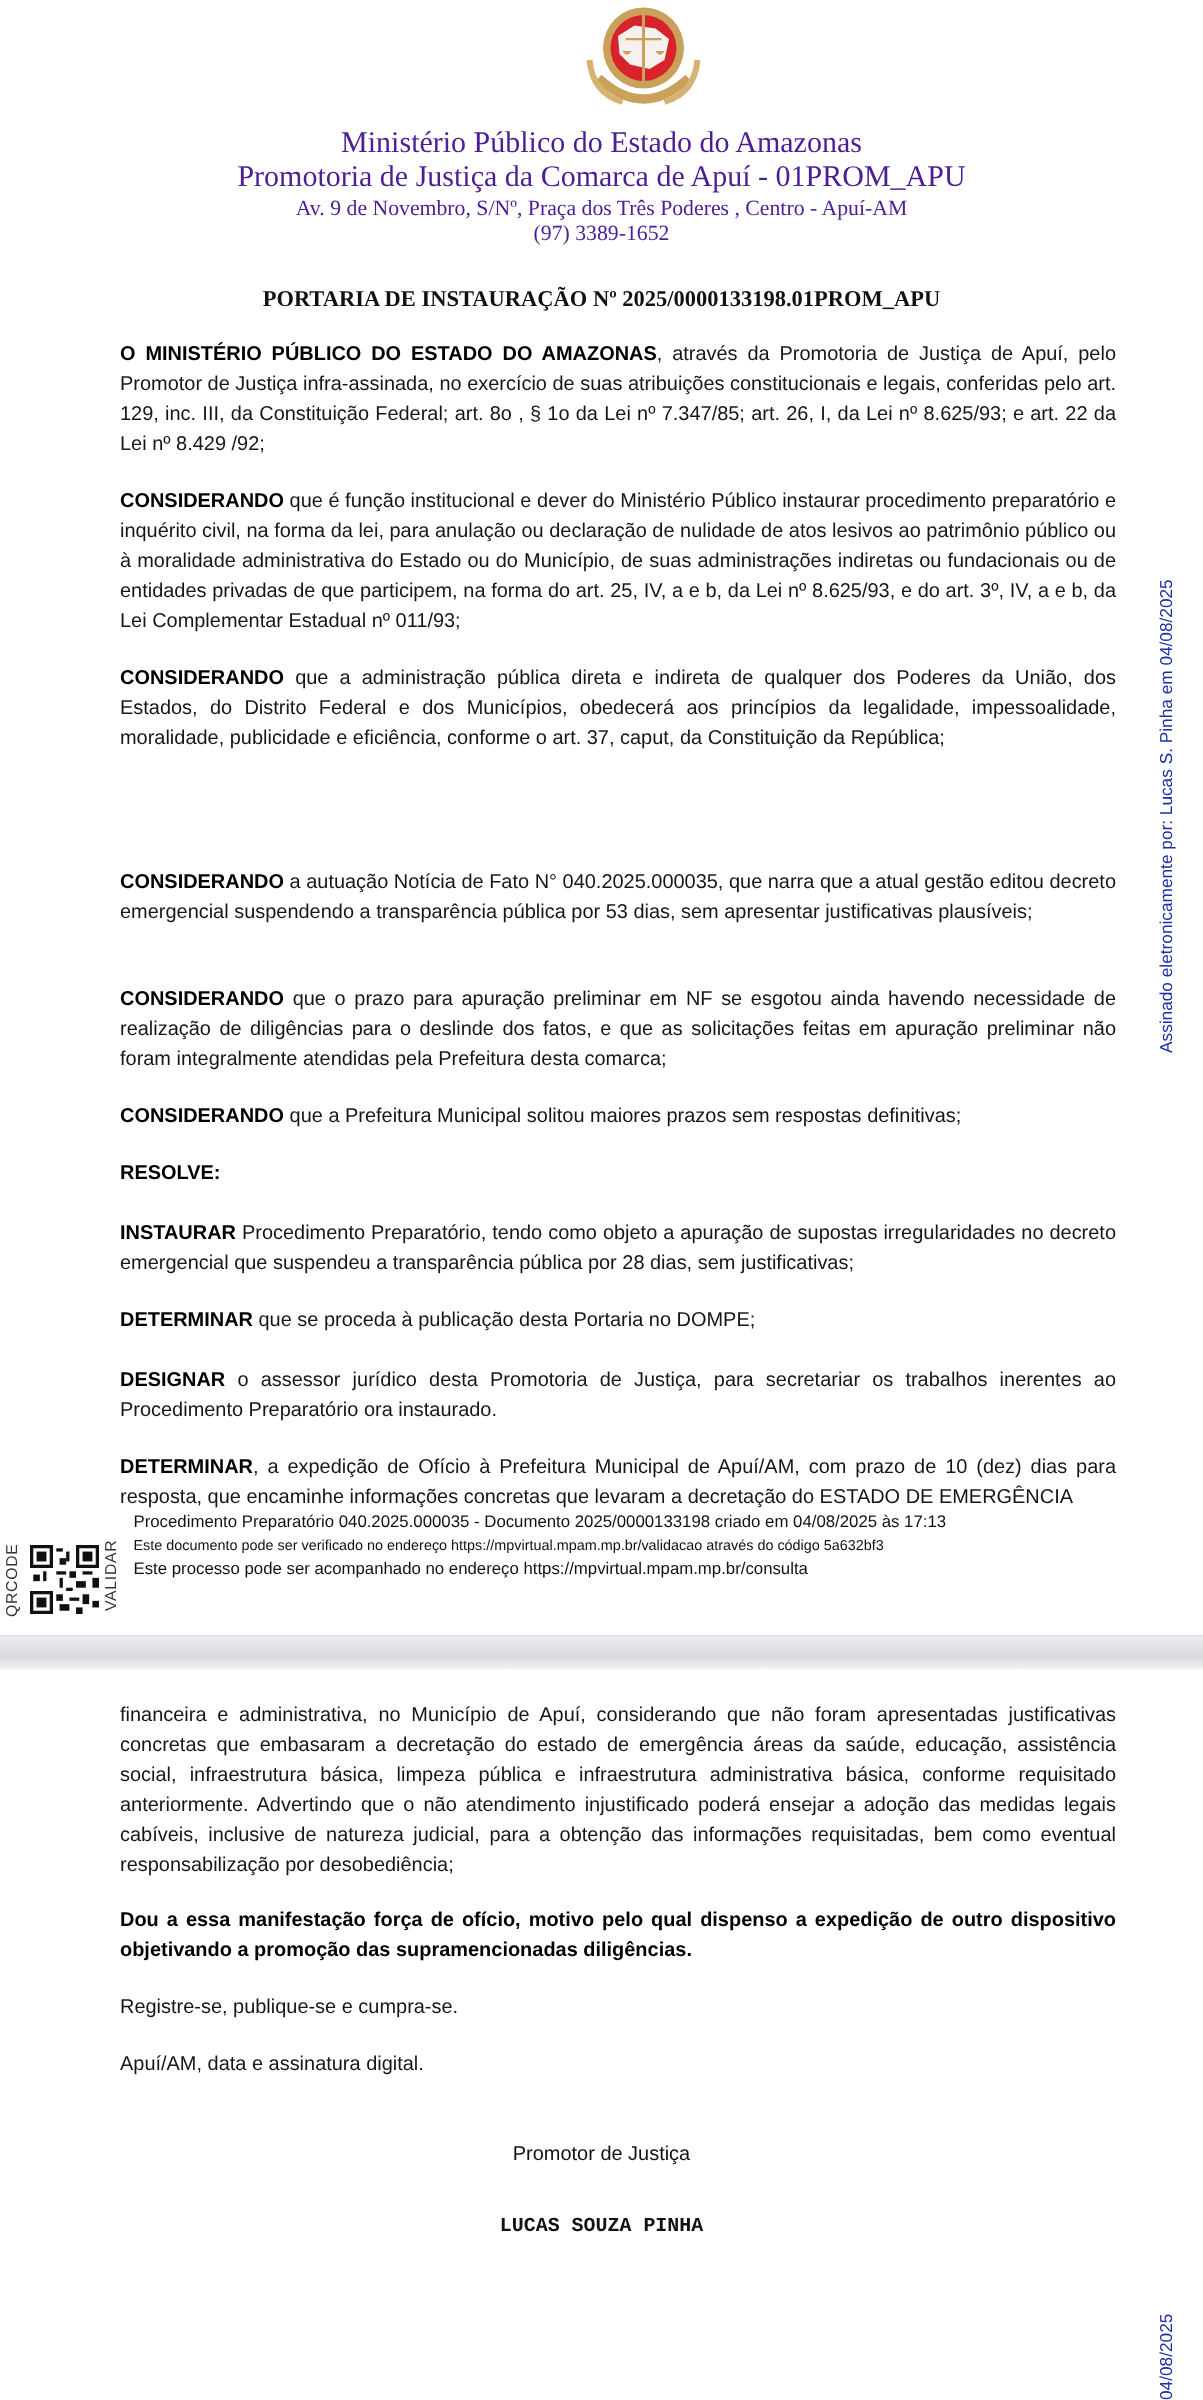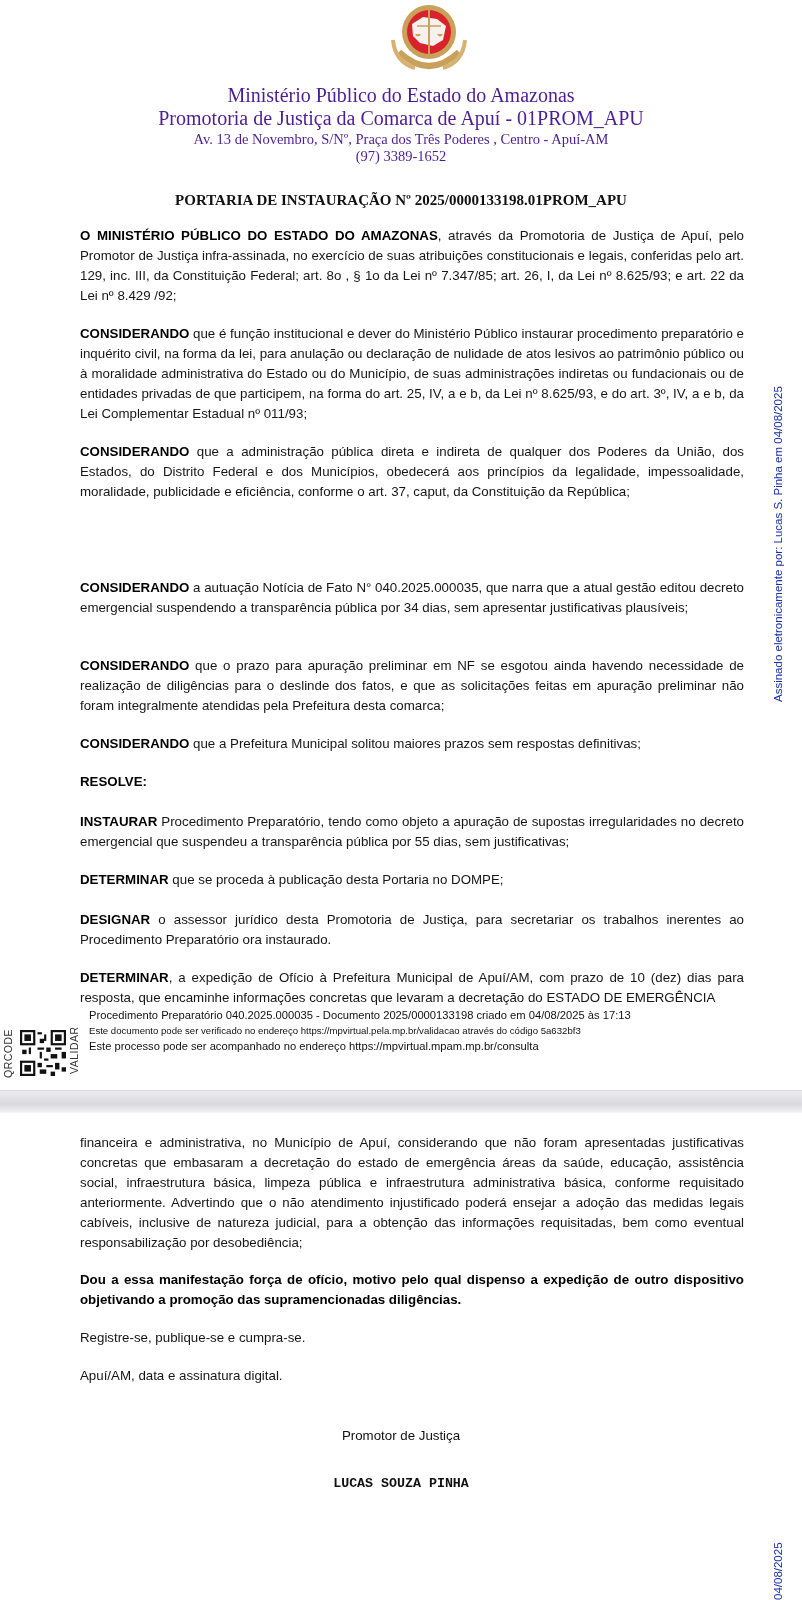--- a/index.html
+++ b/index.html
@@ -44,33 +44,33 @@
     <circle cx="44" cy="30" r="22" fill="#d8232a"></circle>
     <path d="M27 22 L38 15 L52 17 L61 24 L58 38 L48 44 L35 41 L28 34 Z" fill="#f6f1ef"></path>
     <line x1="44" y1="8" x2="44" y2="52" stroke="#c9a15a" stroke-width="2"></line>
     <line x1="32" y1="24" x2="56" y2="24" stroke="#c9a15a" stroke-width="1.5"></line>
     <path d="M30 32 Q33 37 36 32 Z" fill="#c9a15a"></path>
     <path d="M52 32 Q55 37 58 32 Z" fill="#c9a15a"></path>
   </svg>
 
   <div class="hdr hdr1">Ministério Público do Estado do Amazonas</div>
   <div class="hdr hdr2">Promotoria de Justiça da Comarca de Apuí - 01PROM_APU</div>
-  <div class="hdr hdr3">Av. 13 de Novembro, S/Nº, Praça dos Três Poderes , Centro - Apuí-AM</div>
+  <div class="hdr hdr3">Av. 9 de Novembro, S/Nº, Praça dos Três Poderes , Centro - Apuí-AM</div>
   <div class="hdr hdr4">(97) 3389-1652</div>
 
   <div class="title">PORTARIA DE INSTAURAÇÃO Nº 2025/0000133198.01PROM_APU</div>
 
   <div class="para" style="top:226px"><b>O MINISTÉRIO PÚBLICO DO ESTADO DO AMAZONAS</b><span>, através da Promotoria de Justiça de Apuí, pelo Promotor de Justiça infra-assinada, no exercício de suas atribuições constitucionais e legais, conferidas pelo art. 129, inc. III, da Constituição Federal; art. 8o , § 1o da Lei nº 7.347/85; art. 26, I, da Lei nº 8.625/93; e art. 22 da Lei nº 8.429 /92;</span></div>
   <div class="para" style="top:324px"><b>CONSIDERANDO</b><span> que é função institucional e dever do Ministério Público instaurar procedimento preparatório e inquérito civil, na forma da lei, para anulação ou declaração de nulidade de atos lesivos ao patrimônio público ou à moralidade administrativa do Estado ou do Município, de suas administrações indiretas ou fundacionais ou de entidades privadas de que participem, na forma do art. 25, IV, a e b, da Lei nº 8.625/93, e do art. 3º, IV, a e b, da Lei Complementar Estadual nº 011/93;</span></div>
   <div class="para" style="top:442px"><b>CONSIDERANDO</b><span> que a administração pública direta e indireta de qualquer dos Poderes da União, dos Estados, do Distrito Federal e dos Municípios, obedecerá aos princípios da legalidade, impessoalidade, moralidade, publicidade e eficiência, conforme o art. 37, caput, da Constituição da República;</span></div>
-  <div class="para" style="top:578px"><b>CONSIDERANDO</b><span>  a autuação Notícia de Fato N° 040.2025.000035, que narra que a atual gestão editou decreto emergencial suspendendo a transparência pública por 34 dias, sem apresentar justificativas plausíveis;</span></div>
+  <div class="para" style="top:578px"><b>CONSIDERANDO</b><span>  a autuação Notícia de Fato N° 040.2025.000035, que narra que a atual gestão editou decreto emergencial suspendendo a transparência pública por 53 dias, sem apresentar justificativas plausíveis;</span></div>
   <div class="para" style="top:656px"><b>CONSIDERANDO</b><span>  que o prazo para apuração preliminar em NF se esgotou ainda havendo necessidade de realização de diligências para o deslinde dos fatos, e que as solicitações feitas em apuração preliminar não foram integralmente atendidas pela Prefeitura desta comarca;</span></div>
   <div class="para" style="top:734px"><b>CONSIDERANDO</b><span> que a Prefeitura Municipal solitou maiores prazos sem respostas definitivas;</span></div>
   <div class="para" style="top:772px"><b>RESOLVE:</b><span></span></div>
-  <div class="para" style="top:812px"><b>INSTAURAR</b><span> Procedimento Preparatório, tendo como objeto a apuração de supostas irregularidades no decreto emergencial que suspendeu a transparência pública por 55 dias, sem justificativas;</span></div>
+  <div class="para" style="top:812px"><b>INSTAURAR</b><span> Procedimento Preparatório, tendo como objeto a apuração de supostas irregularidades no decreto emergencial que suspendeu a transparência pública por 28 dias, sem justificativas;</span></div>
   <div class="para" style="top:870px"><b>DETERMINAR</b><span>  que se proceda à publicação desta Portaria no DOMPE;</span></div>
   <div class="para" style="top:910px"><b>DESIGNAR</b><span>  o assessor jurídico desta Promotoria de Justiça, para secretariar os trabalhos inerentes ao Procedimento Preparatório ora instaurado.</span></div>
   <div class="para" style="top:968px"><b>DETERMINAR</b><span>, a expedição de Ofício à Prefeitura Municipal de Apuí/AM, com prazo de 10 (dez) dias para resposta, que encaminhe informações concretas que levaram a decretação do ESTADO DE EMERGÊNCIA</span></div>
 
   <div class="footer-bar"></div>
   <div class="qr-label qrl1">QRCODE</div>
   <svg class="qr" viewBox="0 0 21 21">
     <rect width="21" height="21" fill="#fff"></rect>
     <rect x="0" y="0" width="7" height="7" fill="#111"></rect>
       <rect x="1" y="1" width="5" height="5" fill="#fff"></rect>
@@ -95,21 +95,21 @@
       <rect x="11" y="13" width="2" height="1" fill="#111"></rect>
     <rect x="8" y="15" width="2" height="2" fill="#111"></rect>
       <rect x="12" y="16" width="3" height="1" fill="#111"></rect>
       <rect x="16" y="15" width="2" height="3" fill="#111"></rect>
     <rect x="9" y="18" width="3" height="2" fill="#111"></rect>
       <rect x="14" y="19" width="2" height="2" fill="#111"></rect>
       <rect x="19" y="17" width="2" height="2" fill="#111"></rect>
   </svg>
   <div class="qr-label qrl2">VALIDAR</div>
   <div class="foot" style="top:1009px">Procedimento Preparatório 040.2025.000035 - Documento 2025/0000133198 criado em 04/08/2025 às 17:13</div>
-  <div class="foot small" style="top:1025px">Este documento pode ser verificado no endereço https://mpvirtual.pela.mp.br/validacao através do código 5a632bf3</div>
+  <div class="foot small" style="top:1025px">Este documento pode ser verificado no endereço https://mpvirtual.mpam.mp.br/validacao através do código 5a632bf3</div>
   <div class="foot" style="top:1040px">Este processo pode ser acompanhado no endereço https://mpvirtual.mpam.mp.br/consulta</div>
 
   <div class="side side1">Assinado eletronicamente por: Lucas S. Pinha em 04/08/2025</div>
 </div>
 
 <div class="gap"></div>
 
 <div class="page2"></div>
 
 <div class="para" style="top:1133px"><b></b><span>financeira e administrativa, no Município de Apuí, considerando que não foram apresentadas justificativas concretas que embasaram a decretação do estado de emergência áreas da saúde, educação, assistência social, infraestrutura básica, limpeza pública e infraestrutura administrativa básica, conforme requisitado anteriormente.  Advertindo que o não atendimento injustificado poderá ensejar a adoção das medidas legais cabíveis, inclusive de natureza judicial, para a obtenção das informações requisitadas, bem como eventual responsabilização por desobediência;</span></div>

